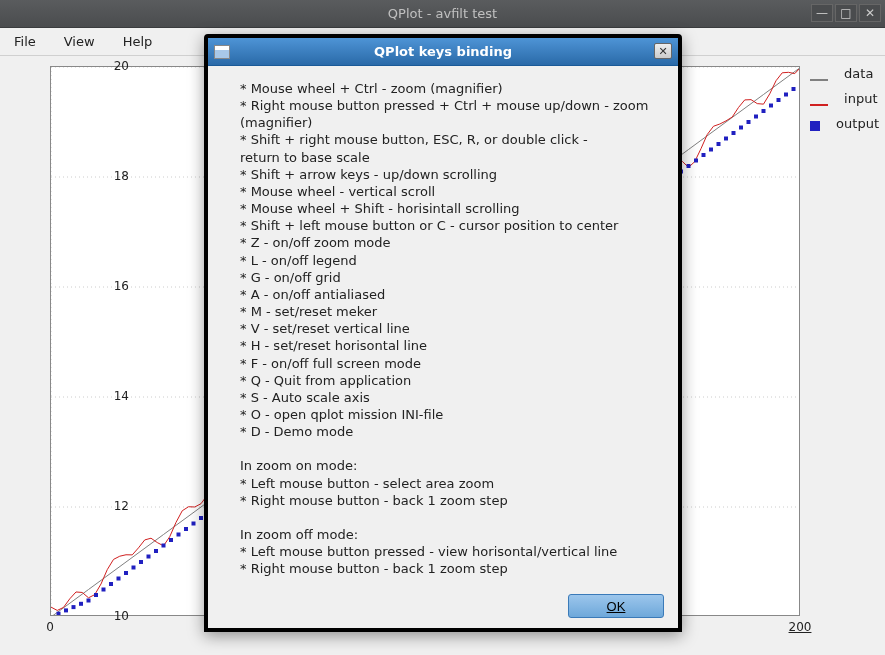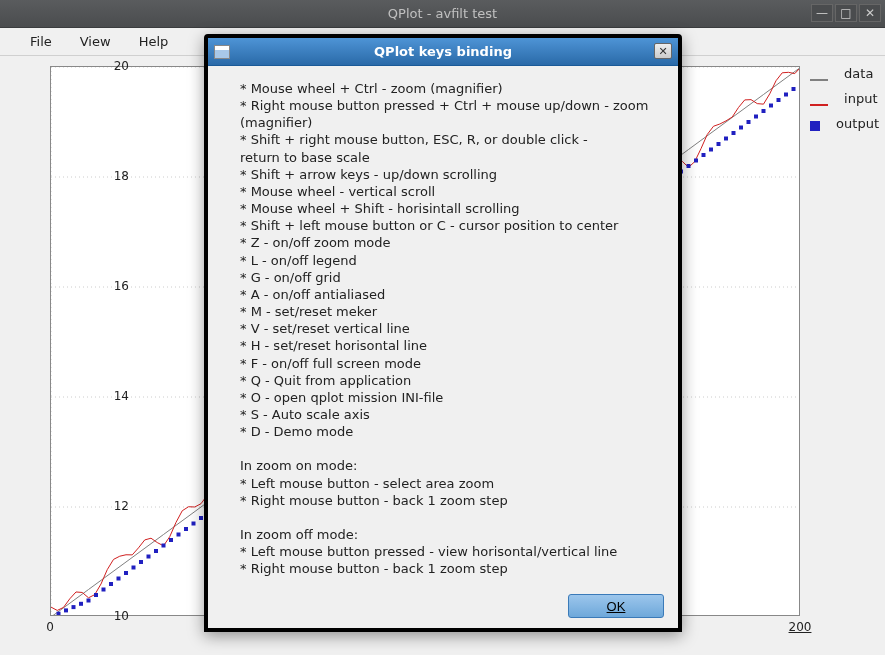--- a/index.html
+++ b/index.html
@@ -46,21 +46,21 @@
     justify-content: center;
     font-size: 12px;
     cursor: pointer;
   }
   
   .menubar {
     height: 28px;
     background: #f0f0f0;
     display: flex;
     align-items: center;
-    padding: 0 26px;
+    padding: 0 10px;
     gap: 20px;
     border-bottom: 1px solid #d0d0d0;
   }
   .menu-item {
     color: #222;
     cursor: pointer;
     padding: 3px 4px;
   }
   
   .chart-container {
@@ -383,22 +383,22 @@
       <div>* Shift + left mouse button or C - cursor position to center</div>
       <div>* Z - on/off zoom mode</div>
       <div>* L - on/off legend</div>
       <div>* G - on/off grid</div>
       <div>* A - on/off antialiased</div>
       <div>* M - set/reset meker</div>
       <div>* V - set/reset vertical line</div>
       <div>* H - set/reset horisontal line</div>
       <div>* F - on/off full screen mode</div>
       <div>* Q - Quit from application</div>
+      <div>* S - Auto scale axis</div>
       <div>* O - open qplot mission INI-file</div>
-      <div>* S - Auto scale axis</div>
       <div>* D - Demo mode</div>
       <div>&nbsp;</div>
       <div>In zoom on mode:</div>
       <div> * Left mouse button - select area zoom</div>
       <div> * Right mouse button - back 1 zoom step</div>
       <div>&nbsp;</div>
       <div>In zoom off mode:</div>
       <div> * Left mouse button pressed - view horisontal/vertical line</div>
       <div> * Right mouse button - back 1 zoom step</div>
     </div>

